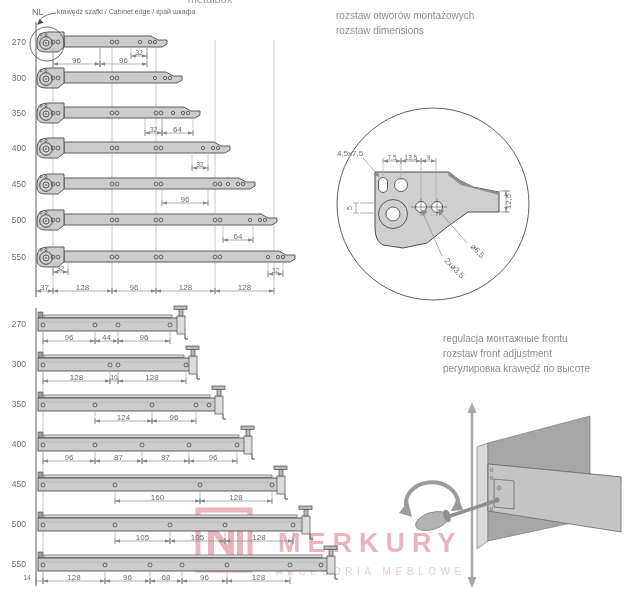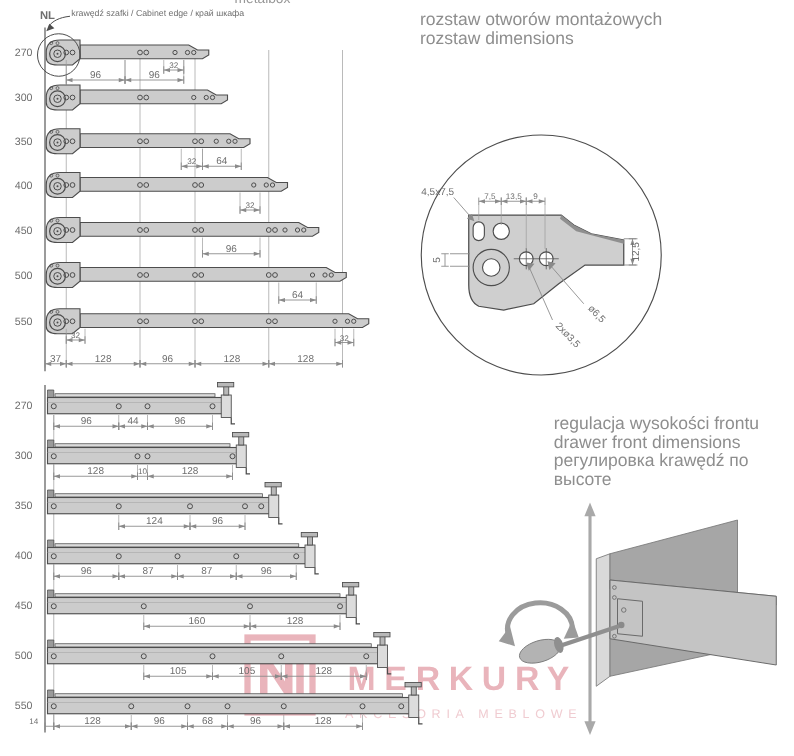--- a/index.html
+++ b/index.html
@@ -1,22 +1,22 @@
 <!DOCTYPE html>
 <html><head>
 <meta charset="utf-8">
 <style>
   html,body{margin:0;padding:0;background:#fff;}
   body{width:635px;height:605px;overflow:hidden;font-family:"Liberation Sans",sans-serif;}
   .canvas{position:relative;width:635px;height:605px;overflow:hidden;background:#fff;}
   #diagram{position:absolute;left:0;top:0;z-index:2;}
   .title{position:absolute;left:150px;top:-7px;width:120px;text-align:center;font-size:11px;color:#979797;z-index:3;}
-  .nl-header{position:absolute;left:32px;top:7px;font-size:9px;color:#6e6e6e;z-index:3;font-weight:bold;}
+  .nl-header{position:absolute;left:32px;top:7px;font-size:9px;color:#6e6e6e;z-index:3;}
   .edge-label{position:absolute;left:57px;top:8px;font-size:7px;color:#6e6e6e;z-index:3;white-space:nowrap;}
-  .heading{position:absolute;z-index:3;font-size:14px;color:#8e8e8e;line-height:15px;}
+  .heading{position:absolute;z-index:3;font-size:10px;color:#8e8e8e;line-height:15px;}
   .heading span{display:block;}
   .h1{left:336px;top:8px;}
   .h2{left:443px;top:331px;}
   .wm{position:absolute;left:194px;top:506px;width:260px;height:80px;z-index:1;}
   .wm-logo{position:absolute;left:0;top:0;}
   .wm-brand{position:absolute;left:84px;top:22px;font-size:27px;font-weight:bold;letter-spacing:7px;color:#e9b4bb;white-space:nowrap;}
   .wm-sub{position:absolute;left:82px;top:60px;font-size:10px;letter-spacing:4.6px;color:#f0ccd1;white-space:nowrap;}
   svg text{font-family:"Liberation Sans",sans-serif;}
   .dim-text{font-size:8px;fill:#6e6e6e;}
   .dim-text.small{font-size:6.5px;}
@@ -670,17 +670,17 @@
   <div class="title">metalbox</div>
   <div class="nl-header">NL</div>
   <div class="edge-label">krawędź szafki / Cabinet edge / край шкафа</div>
 
   <div class="heading h1">
     <span>rozstaw otworów montażowych</span>
     <span>rozstaw dimensions</span>
   </div>
 
   <div class="heading h2">
-    <span>regulacja wysokości frontu</span>
-    <span>drawer front dimensions</span>
+    <span>regulacja монтажные frontu</span>
+    <span>rozstaw front adjustment</span>
     <span>регулировка krawędź по высоте</span>
   </div>
 </div>
 
 </body></html>

